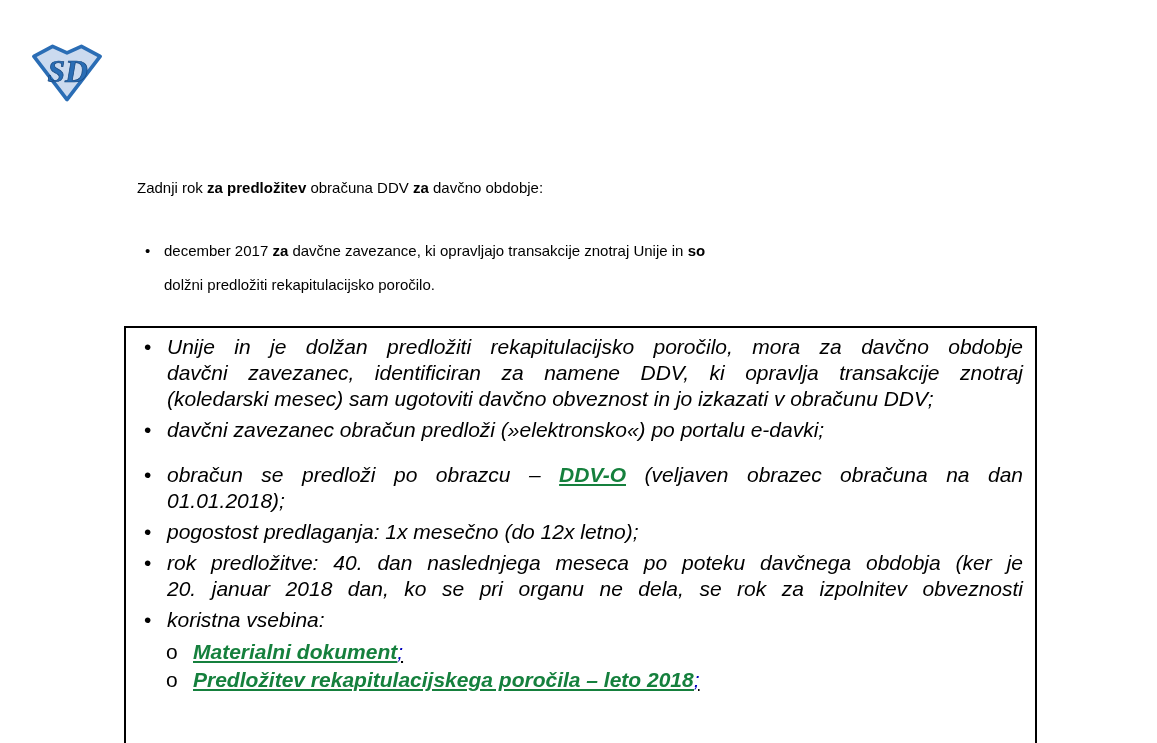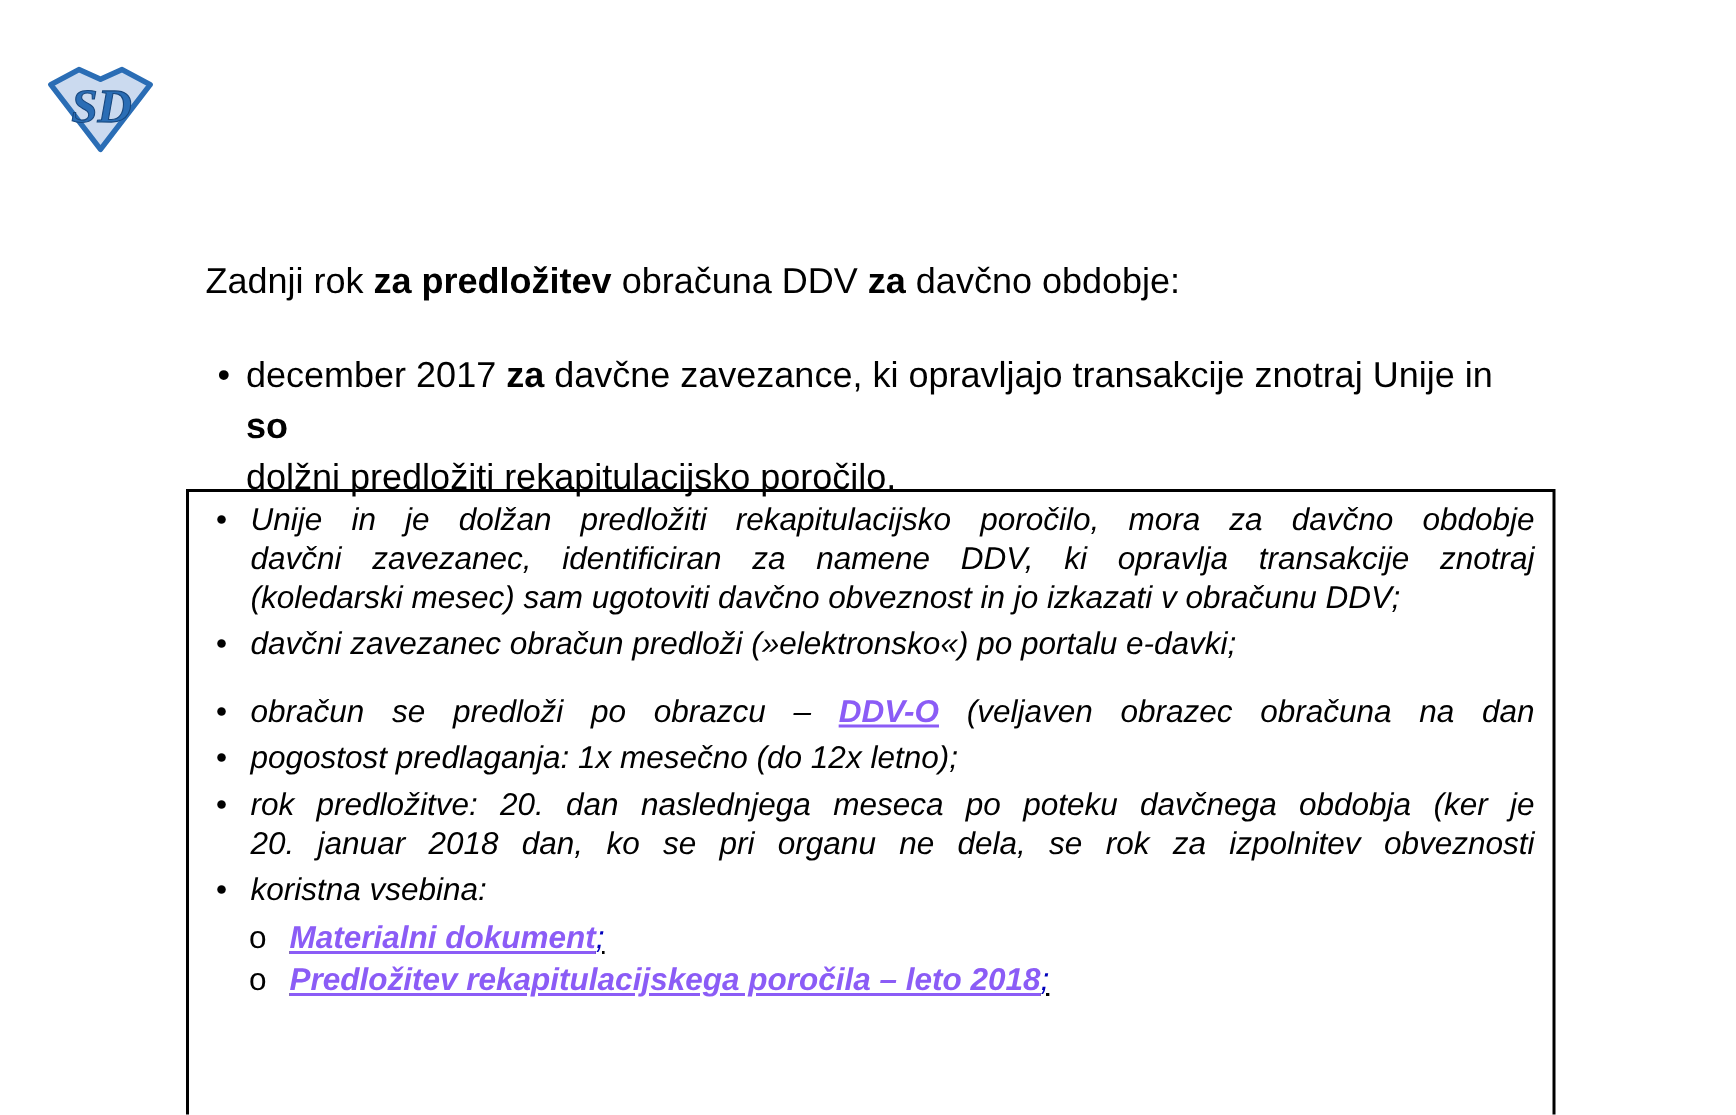--- a/index.html
+++ b/index.html
@@ -4,41 +4,41 @@
 <style>
   html, body { margin:0; padding:0; overflow:hidden; }
   body {
     width:1157px; height:743px; position:relative;
     background:#ffffff; color:#000;
     font-family:"Liberation Sans","DejaVu Sans",sans-serif;
   }
   .logo { position:absolute; left:31px; top:44px; width:72px; height:58px; }
   .logo text { font-family:"Liberation Serif","DejaVu Serif",serif; }
 
-  .intro { position:absolute; left:137px; top:174px; width:886px; font-size:24px; }
+  .intro { position:absolute; left:137px; top:174px; width:886px; font-size:15px; }
   .heading { line-height:28px; white-space:nowrap; }
   .heading .b { font-weight:bold; }
   .intro-bullet { margin-top:32px; position:relative; padding-left:27px; line-height:34px; }
   .intro-bullet::before { content:"\2022"; position:absolute; left:8px; top:0; }
   .intro-bullet .b { font-weight:bold; }
 
   .box {
     position:absolute; left:124px; top:326px; width:913px; height:480px;
     box-sizing:border-box; border:2px solid #000;
     padding:6px 12px 0 12px;
     font-size:21px; font-style:italic;
   }
   .box-title { font-weight:bold; text-decoration:underline; line-height:26px; margin-bottom:6px; }
   .bx { position:relative; padding-left:29px; line-height:26px; margin-bottom:5px; }
   .bx::before { content:"\2022"; position:absolute; left:6px; top:0; font-style:normal; }
   .jline { text-align:justify; text-align-last:justify; }
   .spacer { height:14px; }
   .sub { position:relative; padding-left:55px; line-height:27px; margin-bottom:1px;text-decoration:underline; }
   .sub::before { content:"o"; position:absolute; left:28px; top:0; font-style:normal; }
-  a.doclink { color:#8b5cf6; font-weight:bold; text-decoration:underline; cursor:pointer; }
+  a.doclink { color:#15803d; font-weight:bold; text-decoration:underline; cursor:pointer; }
   .suffix { color:#0000BB; }
 </style>
 </head>
 <body>
 
 <svg class="logo" viewBox="0 0 100 80">
   <path d="M4 17 L30 3 L50 12 L70 3 L96 17 L50 77 Z" fill="#CBDAEF" stroke="#2A6DB5" stroke-width="5" stroke-linejoin="round"></path>
   <text x="51" y="52" text-anchor="middle" font-size="44" font-style="italic" font-weight="bold" fill="#2A6DB5" stroke="#17477E" stroke-width="1">SD</text>
 </svg>
 
@@ -59,28 +59,29 @@
   </div>
 
   <div class="bx">
     <div>davčni zavezanec obračun predloži (»elektronsko«) po portalu e-davki;</div>
   </div>
 
   <div class="spacer"></div>
 
   <div class="bx">
     <div class="jline"><span>obračun se predloži po obrazcu – </span><a class="doclink" href="#">DDV-O</a><span> (veljaven obrazec obračuna na dan</span></div>
+    <div>01.01.2018);</div>
   </div>
 
   <div class="bx">
     <div>pogostost predlaganja: 1x mesečno (do 12x letno);</div>
   </div>
 
   <div class="bx">
-    <div class="jline">rok predložitve: 20. dan naslednjega meseca po poteku davčnega obdobja (ker je</div>
+    <div class="jline">rok predložitve: 40. dan naslednjega meseca po poteku davčnega obdobja (ker je</div>
     <div class="jline">20. januar 2018 dan, ko se pri organu ne dela, se rok za izpolnitev obveznosti</div>
   </div>
 
   <div class="bx">
     <div>koristna vsebina:</div>
   </div>
 
   <div class="sub"><a class="doclink" href="#">Materialni dokument</a><span class="suffix">;</span></div>
 
   <div class="sub"><a class="doclink" href="#">Predložitev rekapitulacijskega poročila – leto 2018</a><span class="suffix">;</span></div>

